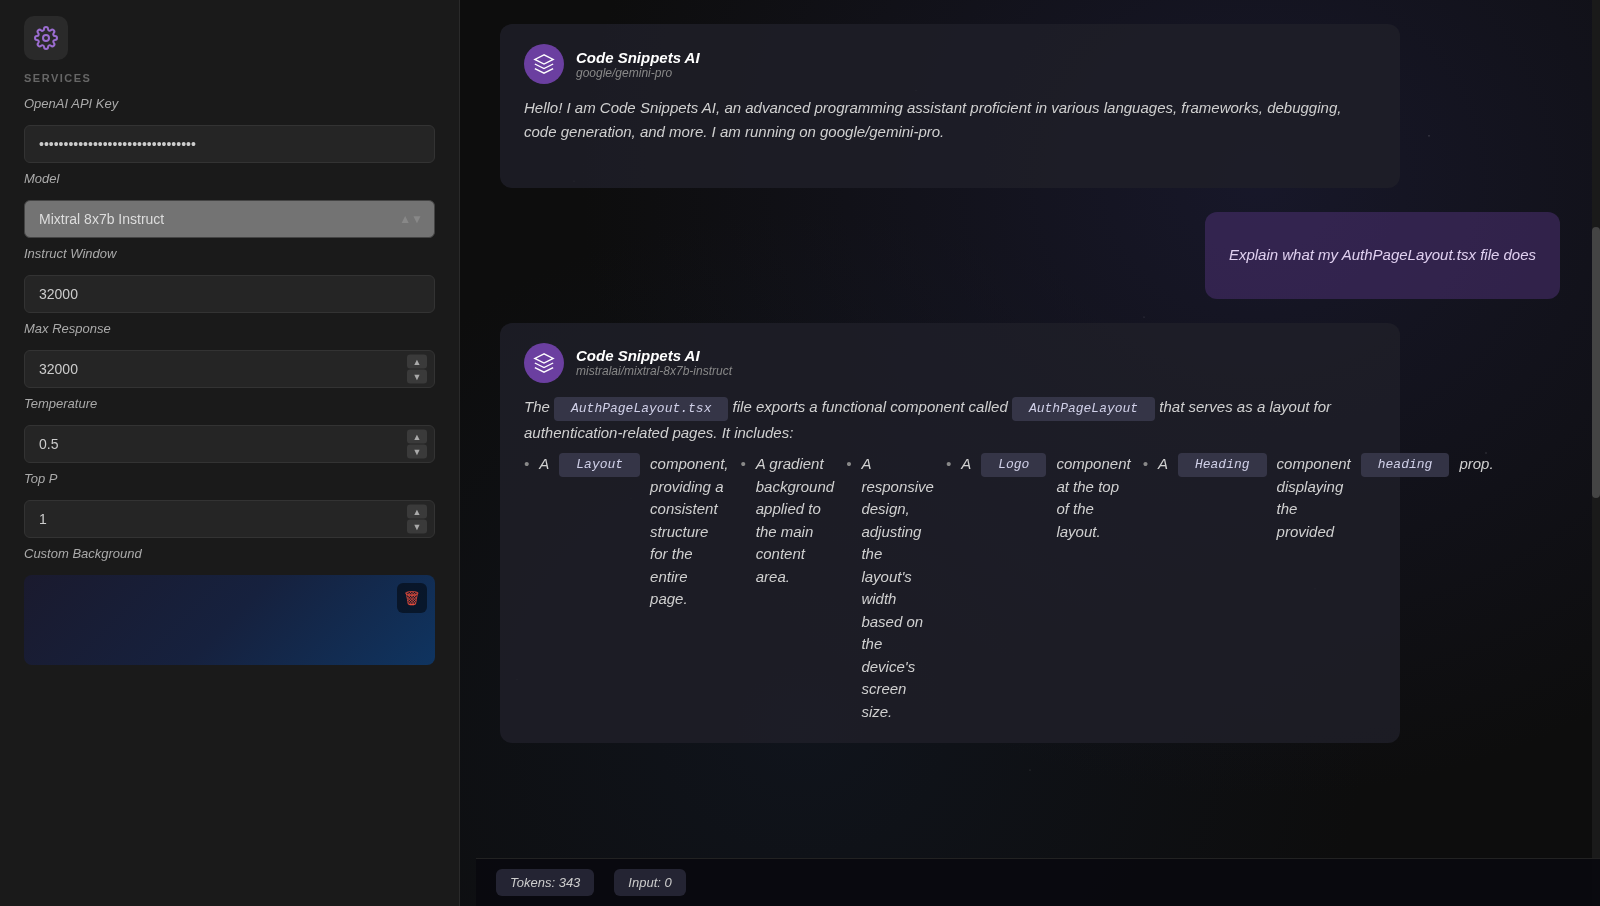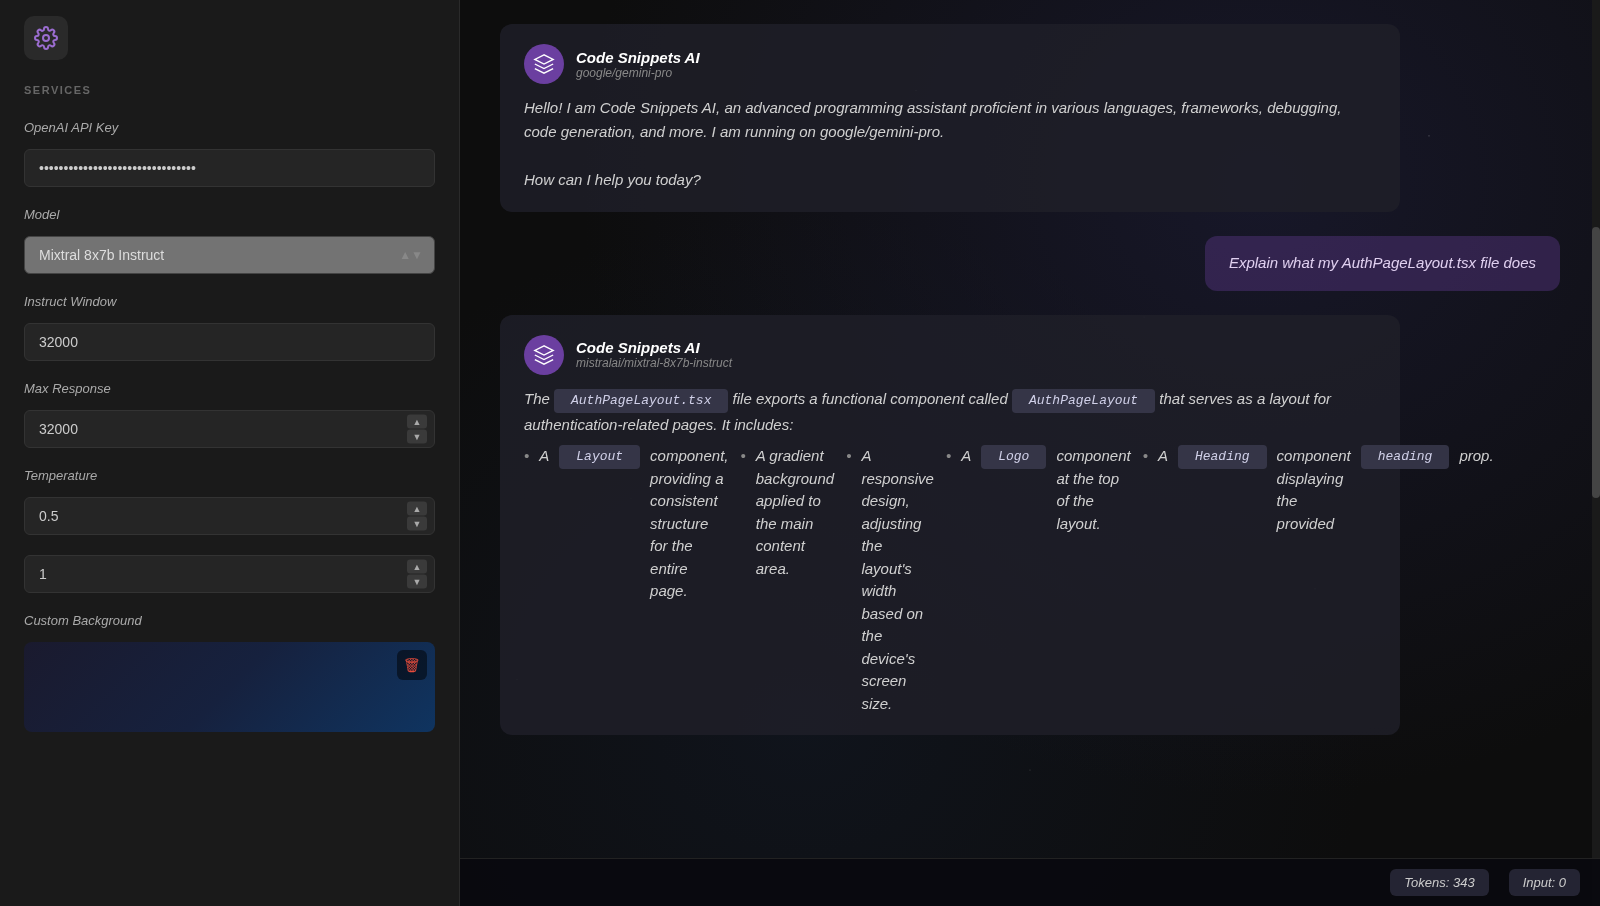--- a/index.html
+++ b/index.html
@@ -14,21 +14,21 @@
     }
 
     
     .sidebar {
       width: 460px;
       min-width: 460px;
       background: #1a1a1a;
       padding: 16px 24px;
       display: flex;
       flex-direction: column;
-      gap: 20px;
+      gap: 8px;
       overflow-y: auto;
       border-right: 1px solid #2a2a2a;
     }
 
     .sidebar-icon {
       width: 44px;
       height: 44px;
       border-radius: 10px;
       background: #2a2a2a;
       display: flex;
@@ -267,21 +267,21 @@
 
     .message-text {
       color: #d0d0d0;
       font-size: 15px;
       line-height: 1.6;
     }
 
     .user-message {
       background: rgba(80, 50, 120, 0.5);
       border-radius: 12px;
-      padding: 16px 24px;
+      padding: 32px 24px;
       align-self: flex-end;
       max-width: 600px;
       font-size: 15px;
       color: #e0d0f0;
       line-height: 1.5;
     }
 
     .code-tag {
       background: rgba(60, 60, 80, 0.8);
       border-radius: 4px;
@@ -348,26 +348,25 @@
       width: 100%;
       height: 30%;
       background: #444;
       border-radius: 4px;
     }
 
     .tokens-bar {
       position: absolute;
       bottom: 0;
       right: 0;
-      left: 0;
+      left: 16px;
       background: rgba(10,10,15,0.95);
       border-top: 1px solid #222;
       padding: 10px 20px;
       display: flex;
-      justify-content: flex-end;
       gap: 20px;
       z-index: 10;
     }
 
     .token-badge {
       background: rgba(40,40,55,0.9);
       border-radius: 6px;
       padding: 6px 14px;
       font-size: 13px;
       color: #ccc;
@@ -435,20 +434,21 @@
     <div class="number-input-wrapper">
       <input class="number-input" type="text" value="0.5" style="">
       <div class="number-spin">
         <div class="spin-btn">▲</div>
         <div class="spin-btn">▼</div>
       </div>
     </div>
   </div>
 
   <div class="field-group">
+    <div class="section-label">Top P</div>
     <div class="number-input-wrapper">
       <input class="number-input" type="text" value="1" style="">
       <div class="number-spin">
         <div class="spin-btn">▲</div>
         <div class="spin-btn">▼</div>
       </div>
     </div>
   </div>
 
   <div class="field-group">
@@ -475,21 +475,20 @@
           </svg>
         </div>
         <div class="message-meta">
           <span class="bot-name">Code Snippets AI</span>
           <span class="bot-model">google/gemini-pro</span>
         </div>
       </div>
       <div class="message-text">
         <p>Hello! I am Code Snippets AI, an advanced programming assistant proficient in various languages, frameworks, debugging, code generation, and more. I am running on google/gemini-pro.</p>
         <br>
-        <p>How can I help you today?</p>
       </div>
     </div>
 
     <div class="user-message" style="align-self: flex-end;">
       Explain what my AuthPageLayout.tsx file does
     </div>
 
     <div class="message-bubble">
       <div class="message-header">
         <div class="avatar">

